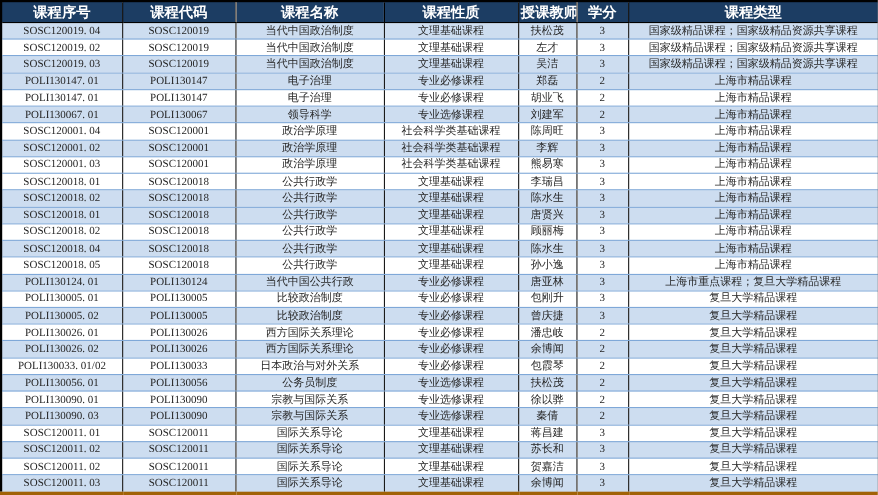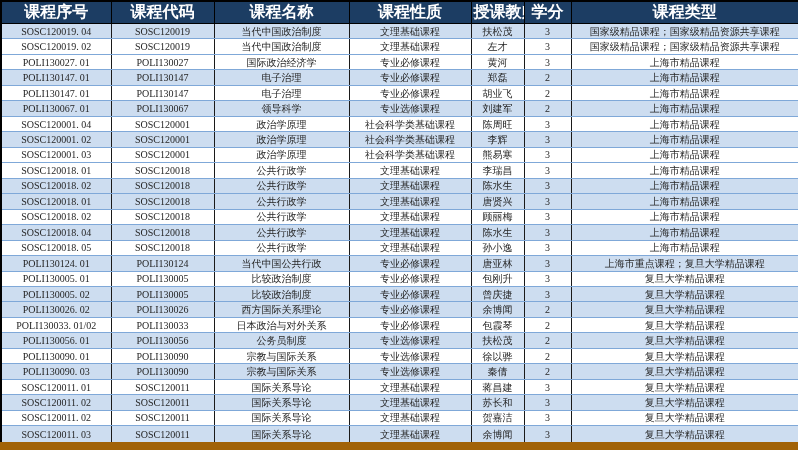--- a/index.html
+++ b/index.html
@@ -17,21 +17,21 @@
     width: 798px;
     height: 450px;
     border-collapse: collapse;
     table-layout: fixed;
     border: 2px solid #000000;
   }
   table.course-table th {
     background: #1c3d63;
     color: #ffffff;
     font-weight: bold;
-    font-size: 16px;
+    font-size: 13px;
     height: 18px;
     padding: 0 2px;
     border-left: 1px solid #000000;
     border-right: 1px solid #000000;
     border-bottom: 1px solid #000000;
     text-align: center;
     vertical-align: middle;
     white-space: nowrap;
     overflow: hidden;
   }
@@ -47,21 +47,21 @@
     vertical-align: middle;
     white-space: nowrap;
     overflow: hidden;
     background: #ffffff;
     line-height: 1.1;
   }
   table.course-table tr.stripe td {
     background: #cdddf0;
   }
   table.course-table tr:last-child td {
-    border-bottom: 8px solid #a16207;
+    border-bottom: 3px solid #a16207;
   }
   
   col.c0 { width: 110px; }
   col.c1 { width: 103px; }
   col.c2 { width: 135px; }
   col.c3 { width: 122px; }
   col.c4 { width: 53px;  }
   col.c5 { width: 47px;  }
   col.c6 { width: 228px; }
 </style>
@@ -102,28 +102,28 @@
         </tr>
         <tr>
           <td>SOSC120019. 02</td>
           <td>SOSC120019</td>
           <td>当代中国政治制度</td>
           <td>文理基础课程</td>
           <td>左才</td>
           <td>3</td>
           <td>国家级精品课程；国家级精品资源共享课程</td>
         </tr>
-        <tr>
-          <td>POLI130027. 01</td>
-          <td>POLI130027</td>
-          <td>国际政治经济学</td>
-          <td>专业必修课程</td>
-          <td>黄河</td>
-          <td>3</td>
-          <td>上海市精品课程</td>
+        <tr class="stripe">
+          <td>SOSC120019. 03</td>
+          <td>SOSC120019</td>
+          <td>当代中国政治制度</td>
+          <td>文理基础课程</td>
+          <td>吴洁</td>
+          <td>3</td>
+          <td>国家级精品课程；国家级精品资源共享课程</td>
         </tr>
         <tr class="stripe">
           <td>POLI130147. 01</td>
           <td>POLI130147</td>
           <td>电子治理</td>
           <td>专业必修课程</td>
           <td>郑磊</td>
           <td>2</td>
           <td>上海市精品课程</td>
         </tr>
@@ -246,20 +246,29 @@
         </tr>
         <tr class="stripe">
           <td>POLI130005. 02</td>
           <td>POLI130005</td>
           <td>比较政治制度</td>
           <td>专业必修课程</td>
           <td>曾庆捷</td>
           <td>3</td>
           <td>复旦大学精品课程</td>
         </tr>
+        <tr>
+          <td>POLI130026. 01</td>
+          <td>POLI130026</td>
+          <td>西方国际关系理论</td>
+          <td>专业必修课程</td>
+          <td>潘忠岐</td>
+          <td>2</td>
+          <td>复旦大学精品课程</td>
+        </tr>
         <tr class="stripe">
           <td>POLI130026. 02</td>
           <td>POLI130026</td>
           <td>西方国际关系理论</td>
           <td>专业必修课程</td>
           <td>余博闻</td>
           <td>2</td>
           <td>复旦大学精品课程</td>
         </tr>
         <tr>

